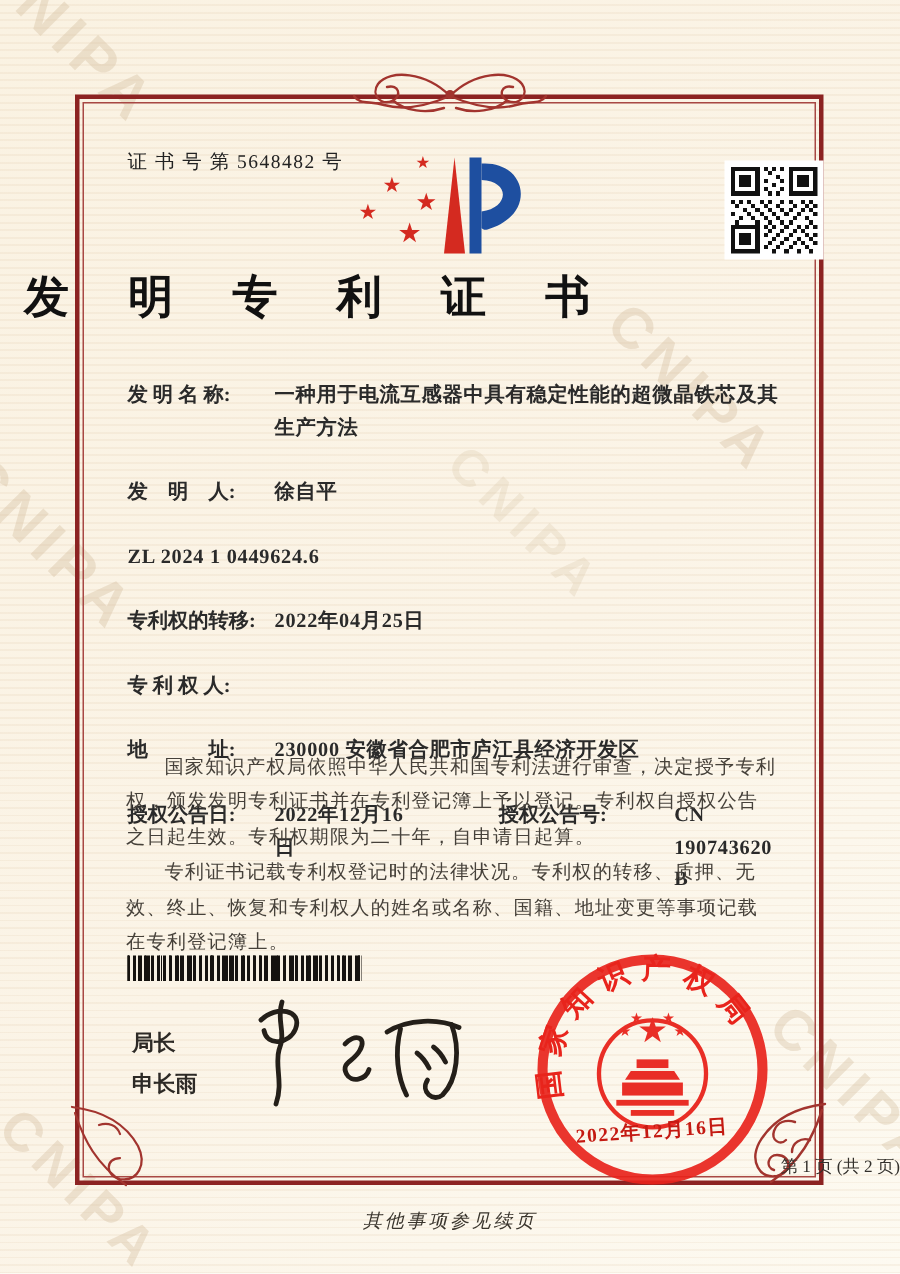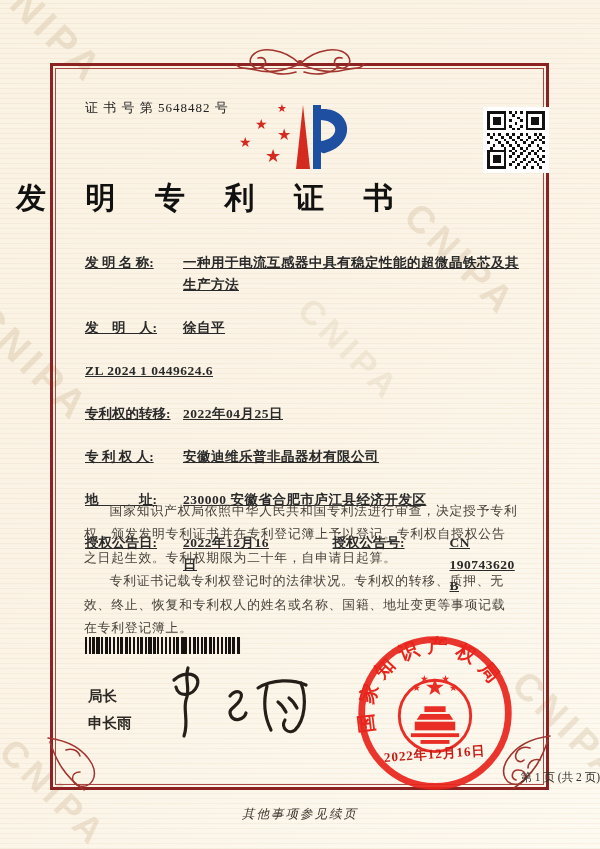--- a/index.html
+++ b/index.html
@@ -30,21 +30,21 @@
   
   .certno { position:absolute; left:85px; top:99px; font-size:13px; letter-spacing:1px; color:#222; }
   .logo { position:absolute; left:233px; top:99px; width:134px; height:76px; }
   .logo .star { position:absolute; color:#d42a20; font-family:"DejaVu Sans",sans-serif; line-height:1; }
   .qr { position:absolute; left:483px; top:107px; width:66px; height:66px; background:#fff; padding:4px; }
   .title {
     position:absolute; left:0; top:178px; width:600px; 
     font-size:30px; font-weight:bold; letter-spacing:16px; text-indent:16px; color:#111;
   }
   .fields { position:absolute; left:85px; top:252px; width:440px; }
-  .frow { display:flex; margin-bottom:21.5px; font-size:13.5px; line-height:1.6; color:#2a2a2a;text-decoration:underline; }
+  .frow { display:flex; margin-bottom:21.5px; font-size:13.5px; line-height:1.6; color:#2a2a2a; }
   .flabel { flex:0 0 98px; white-space:pre; font-weight:bold; }
   .fvalue { font-weight:bold; letter-spacing:0.5px; }
   .frow .pair2 { margin-left:62px; display:flex;gap:19px; }
   .bodytext {
     position:absolute; left:84px; top:500px; width:434px;
     font-size:12.8px; line-height:1.83; color:#46413a;
     letter-spacing:0.8px;
   }
   .bodytext p { text-indent:2em; }
   .barcode {
@@ -162,21 +162,20 @@
   </div>
   <div class="frow">
     <span class="fvalue">ZL 2024 1 0449624.6</span>
   </div>
   <div class="frow">
     <span class="flabel">专利权的转移:</span>
     <span class="fvalue">2022年04月25日</span>
   </div>
   <div class="frow">
     <span class="flabel">专 利 权 人:</span>
-    <span class="fvalue">安徽迪维乐普非晶器材有限公司</span>
   </div>
   <div class="frow">
     <span class="flabel">地　　　址:</span>
     <span class="fvalue">230000  安徽省合肥市庐江县经济开发区</span>
   </div>
   <div class="frow">
     <span class="flabel">授权公告日:</span>
     <span class="fvalue">2022年12月16日</span>
     <span class="pair2">
       <span class="flabel">授权公告号:</span>

